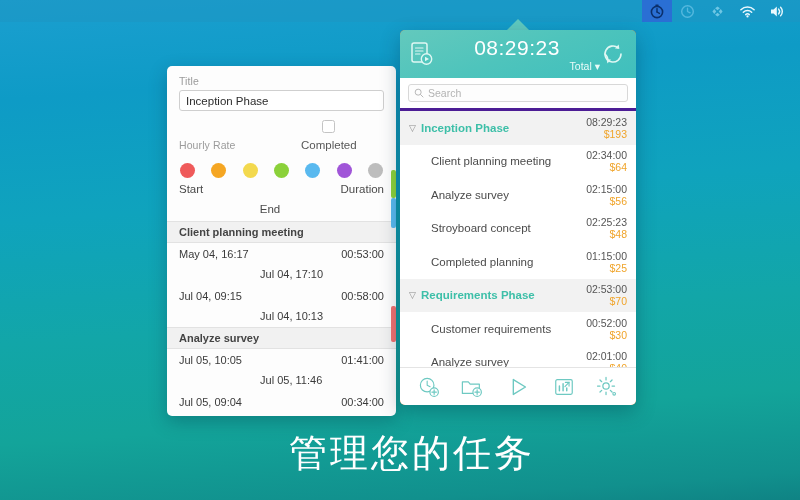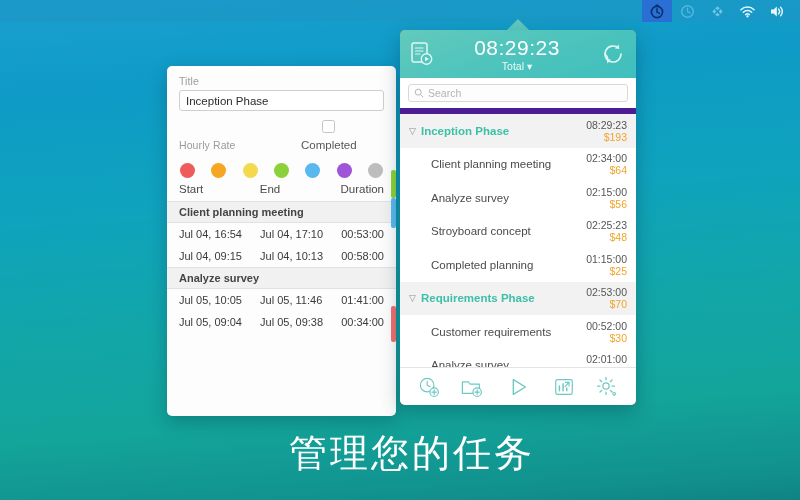--- a/index.html
+++ b/index.html
@@ -38,21 +38,21 @@
   .row-rate{ display:flex; align-items:flex-end; gap:10px; }
   .rate-col{ width:112px; }
   .chk-wrap{ display:flex; align-items:center; gap:6px; padding-bottom:3px;flex-direction:column; }
   .chk{ width:13px; height:13px; border:1px solid #c4c4c4; border-radius:2.5px; background:#fff; }
   .chk-lbl{ font-size:11.5px; color:#575757; }
 
   .dots{ display:flex; justify-content:space-between; padding:9px 13px 0 13px; }
   .dot{ width:15px; height:15px; border-radius:50%; }
 
   .cols{ display:flex; padding:5px 12px 6px 12px; font-size:11.5px; color:#4a4a4a; }
-  .c1{ width:82px; } .c2{ width:82px; } .c3{ flex:1; }
+  .c1{ width:82px; } .c2{ width:82px;margin-top:20px; } .c3{ flex:1; }
 
   .grp-head{
     background:#f1f1f1; border-top:1px solid #e2e2e2; border-bottom:1px solid #e2e2e2;
     font-size:11px; font-weight:bold; color:#444; padding:4px 12px;
   }
   .ent{ display:flex; padding:5px 12px; font-size:11px; color:#3a3a3a; }
 
   
   .tag{ position:absolute; right:0; width:5px; border-radius:2px; }
 
@@ -68,23 +68,23 @@
     position:absolute; left:506px; top:19px; width:0; height:0;
     border-left:12px solid transparent; border-right:12px solid transparent;
     border-bottom:12px solid #5fc9bf;
   }
   .pu-head{
     height:48px; background:linear-gradient(160deg,#63c9bd 0%,#4ec4bc 50%,#3fbfbd 100%);
     display:flex; align-items:center; padding:0 10px; position:relative;
   }
   .pu-clock{ flex:1; text-align:center; line-height:1; }
   .pu-time{ font-size:21px; color:#fff; letter-spacing:.5px; }
-  .pu-total{ font-size:10.5px; color:#e9fbf8; margin-top:3px; }
-
-  .pu-search{ background:#fff; padding:6px 8px; border-bottom:6px solid #4c1d95; }
+  .pu-total{ font-size:10.5px; color:#e9fbf8; margin-top:3px;text-align:right; }
+
+  .pu-search{ background:#fff; padding:6px 8px; border-bottom:3px solid #4c1d95; }
   .srch{
     height:18px; border:1px solid #d8d8d8; border-radius:3px; background:#fdfdfd;
     display:flex; align-items:center; gap:4px; padding:0 5px;
   }
   .srch span{ font-size:10.5px; color:#b3b3b3; }
 
   .pu-list{ flex:1; background:#fff; overflow:hidden; }
   .li{ display:flex; align-items:center; padding:0 9px; height:33.5px; }
   .li.phase{ background:#f2f2f2; }
   .li .tri{ width:12px; font-size:9px; color:#8d8d8d; }
@@ -185,21 +185,21 @@
 
   <div class="cols">
     <div class="c1">Start</div>
     <div class="c2">End</div>
     <div class="c3">Duration</div>
   </div>
 
   <div id="entrylist">
       <div class="grp-head">Client planning meeting</div>
       <div class="ent">
-        <div class="c1">Jul 04, 16:54</div>
+        <div class="c1">May 04, 16:17</div>
         <div class="c2">Jul 04, 17:10</div>
         <div class="c3">00:53:00</div>
       </div>
       <div class="ent">
         <div class="c1">Jul 04, 09:15</div>
         <div class="c2">Jul 04, 10:13</div>
         <div class="c3">00:58:00</div>
       </div>
       <div class="grp-head">Analyze survey</div>
       <div class="ent">

